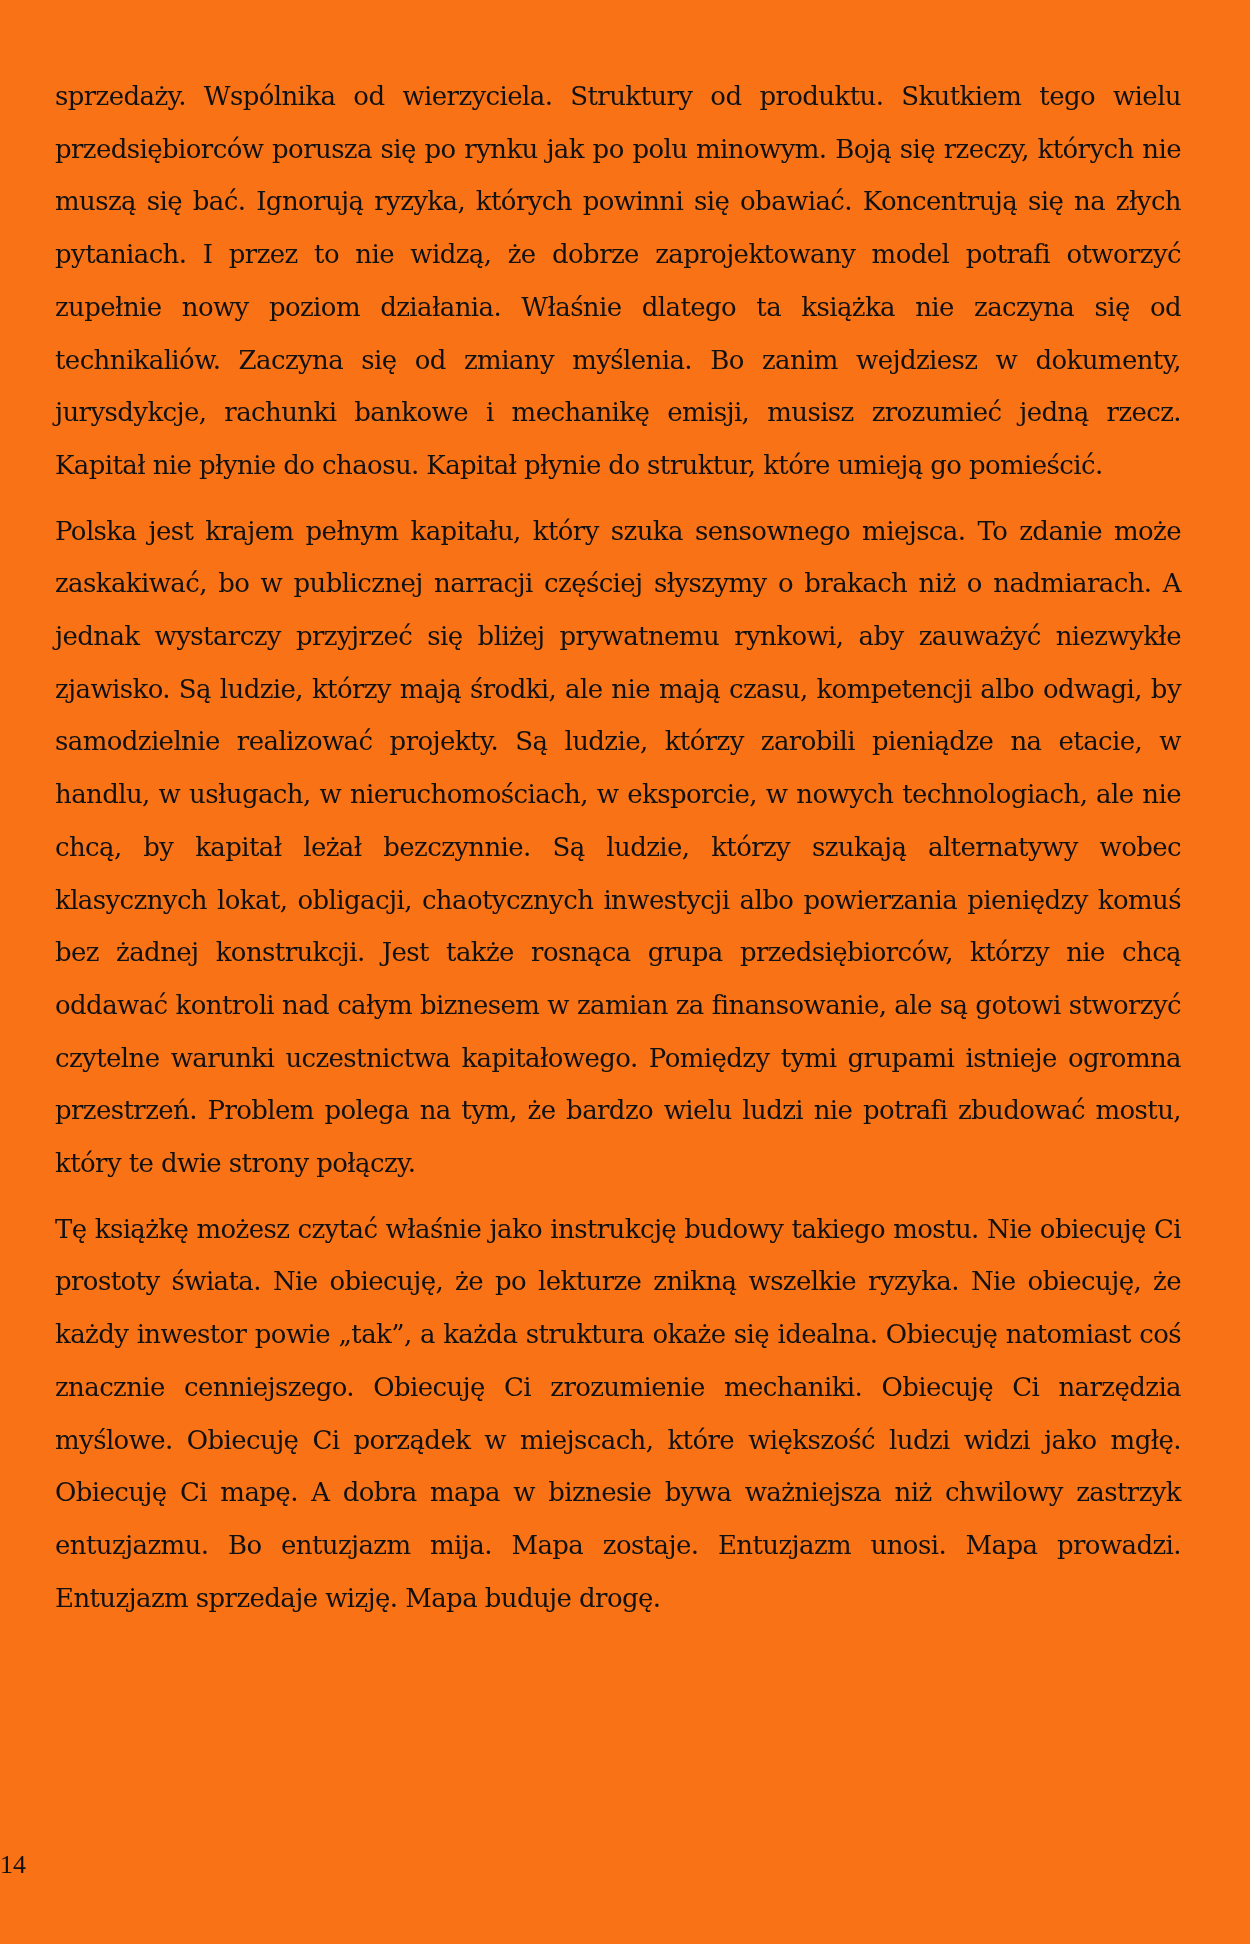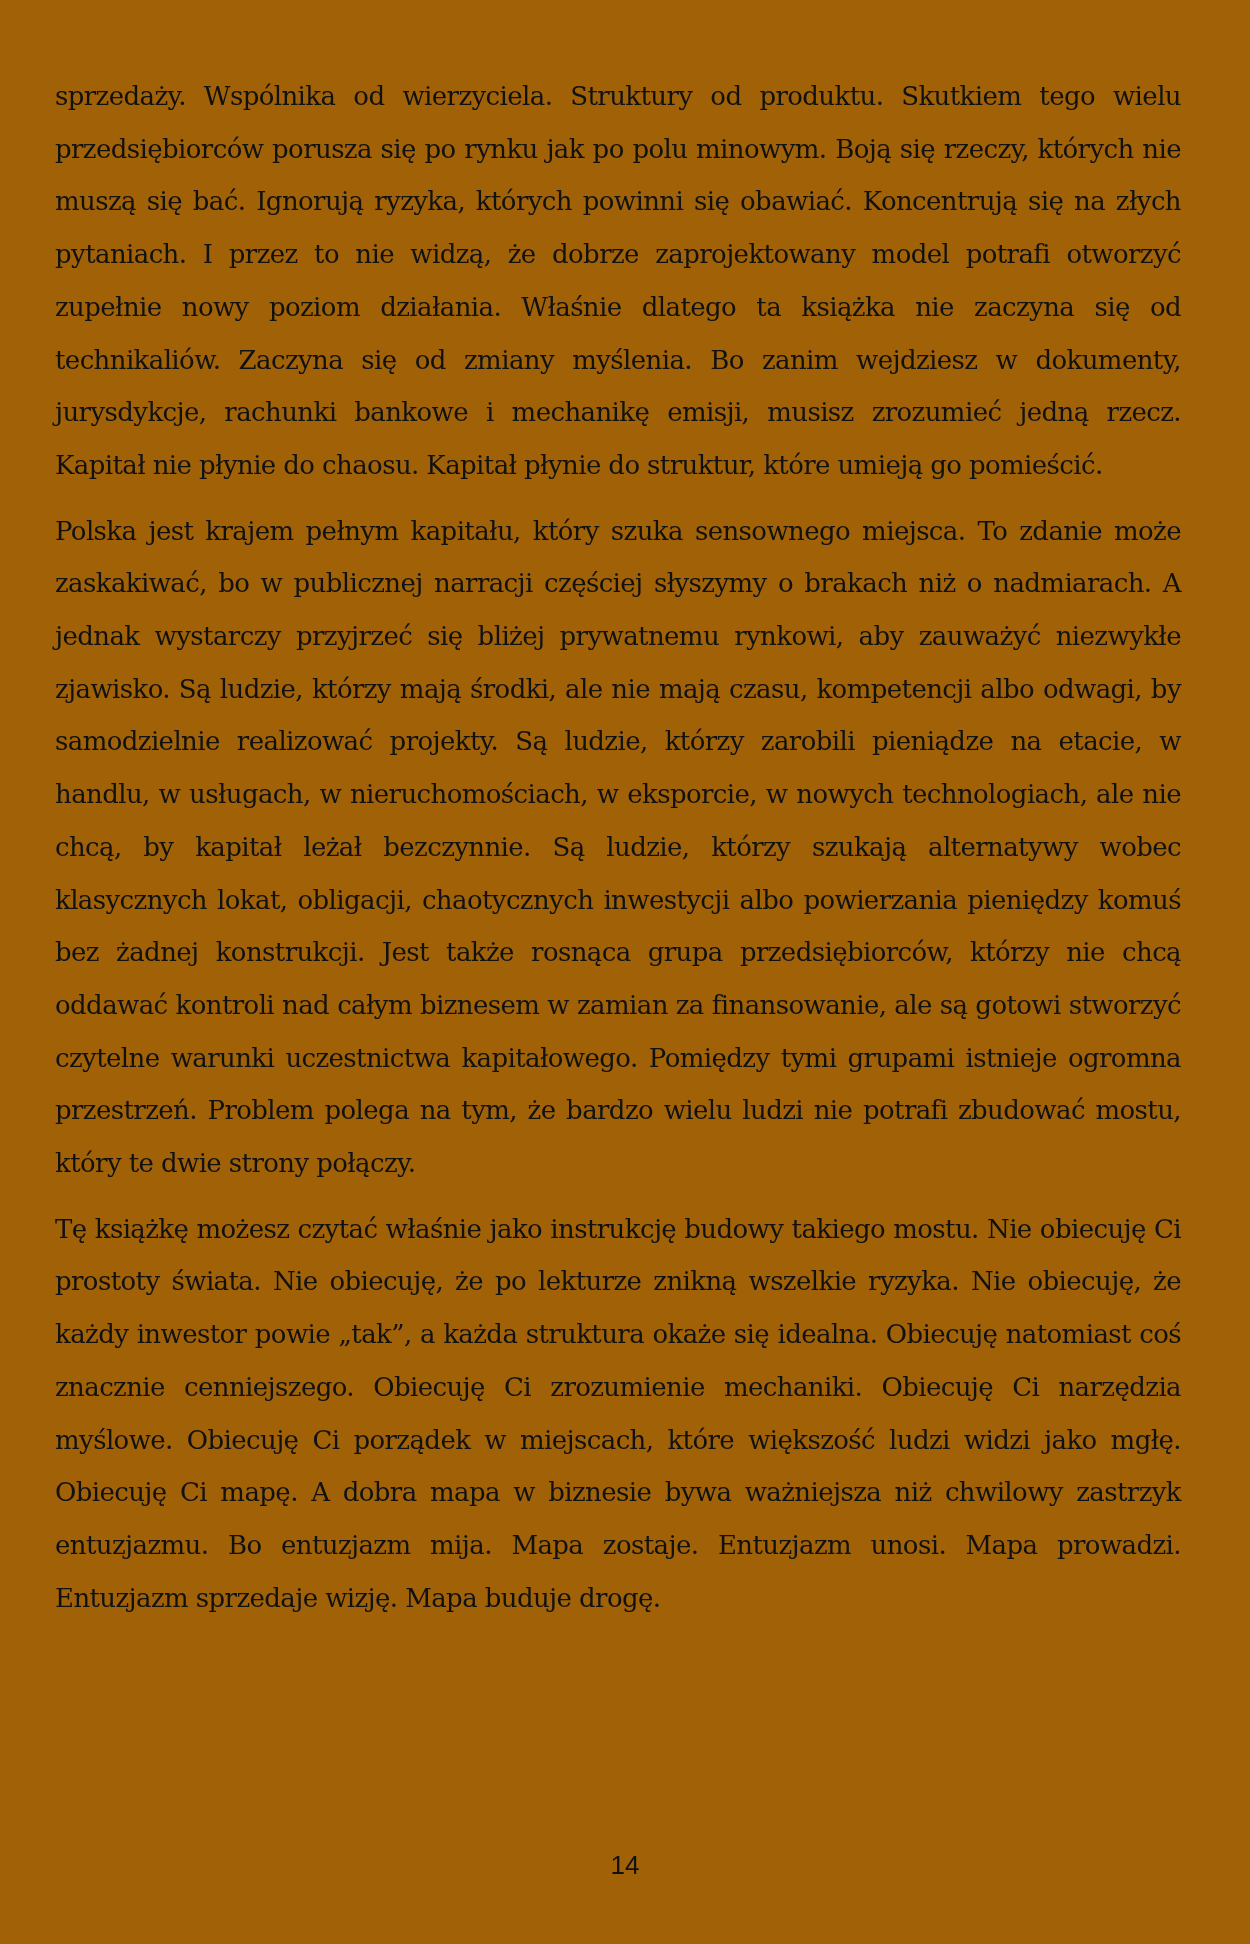--- a/index.html
+++ b/index.html
@@ -1,37 +1,36 @@
 <!DOCTYPE html>
 <html><head>
 <meta charset="utf-8">
 <style>
   html, body { margin: 0; padding: 0; background: #ffffff; }
   body { width: 1250px; height: 1944px; position: relative; overflow: hidden; }
-  .page { position: absolute; left: 0; top: 0; width: 1250px; height: 1944px; background: #a16207; }
+  .page { position: absolute; left: 0; top: 0; width: 1250px; height: 1944px; background: #f97316; }
   .text-block {
     position: absolute;
     left: 55px;
     top: 70px;
     width: 1126px;
     font-family: "DejaVu Serif", "Liberation Serif", serif;
     font-size: 26px;
     line-height: 52.7px;
     color: #111111;
     text-align: justify;
     letter-spacing: -0.6px;
     word-spacing: 0px;
   }
   .text-block p { margin: 0 0 13px 0; hyphens: none; }
   .page-number {
     position: absolute;
     left: 0; width: 1250px;
     top: 1850px;
-    text-align: center;
-    font-family: Liberation Sans, sans-serif;
+    font-family: Liberation Serif, serif;
     font-size: 26px;
     color: #111111;
   }
 </style>
 </head>
 <body>
 
 <div class="page">
   <div class="text-block">
     <p>sprzedaży. Wspólnika od wierzyciela. Struktury od produktu. Skutkiem tego wielu przedsiębiorców porusza się po rynku jak po polu minowym. Boją się rzeczy, których nie muszą się bać. Ignorują ryzyka, których powinni się obawiać. Koncentrują się na złych pytaniach. I przez to nie widzą, że dobrze zaprojektowany model potrafi otworzyć zupełnie nowy poziom działania. Właśnie dlatego ta książka nie zaczyna się od technikaliów. Zaczyna się od zmiany myślenia. Bo zanim wejdziesz w dokumenty, jurysdykcje, rachunki bankowe i mechanikę emisji, musisz zrozumieć jedną rzecz. Kapitał nie płynie do chaosu. Kapitał płynie do struktur, które umieją go pomieścić.</p>

